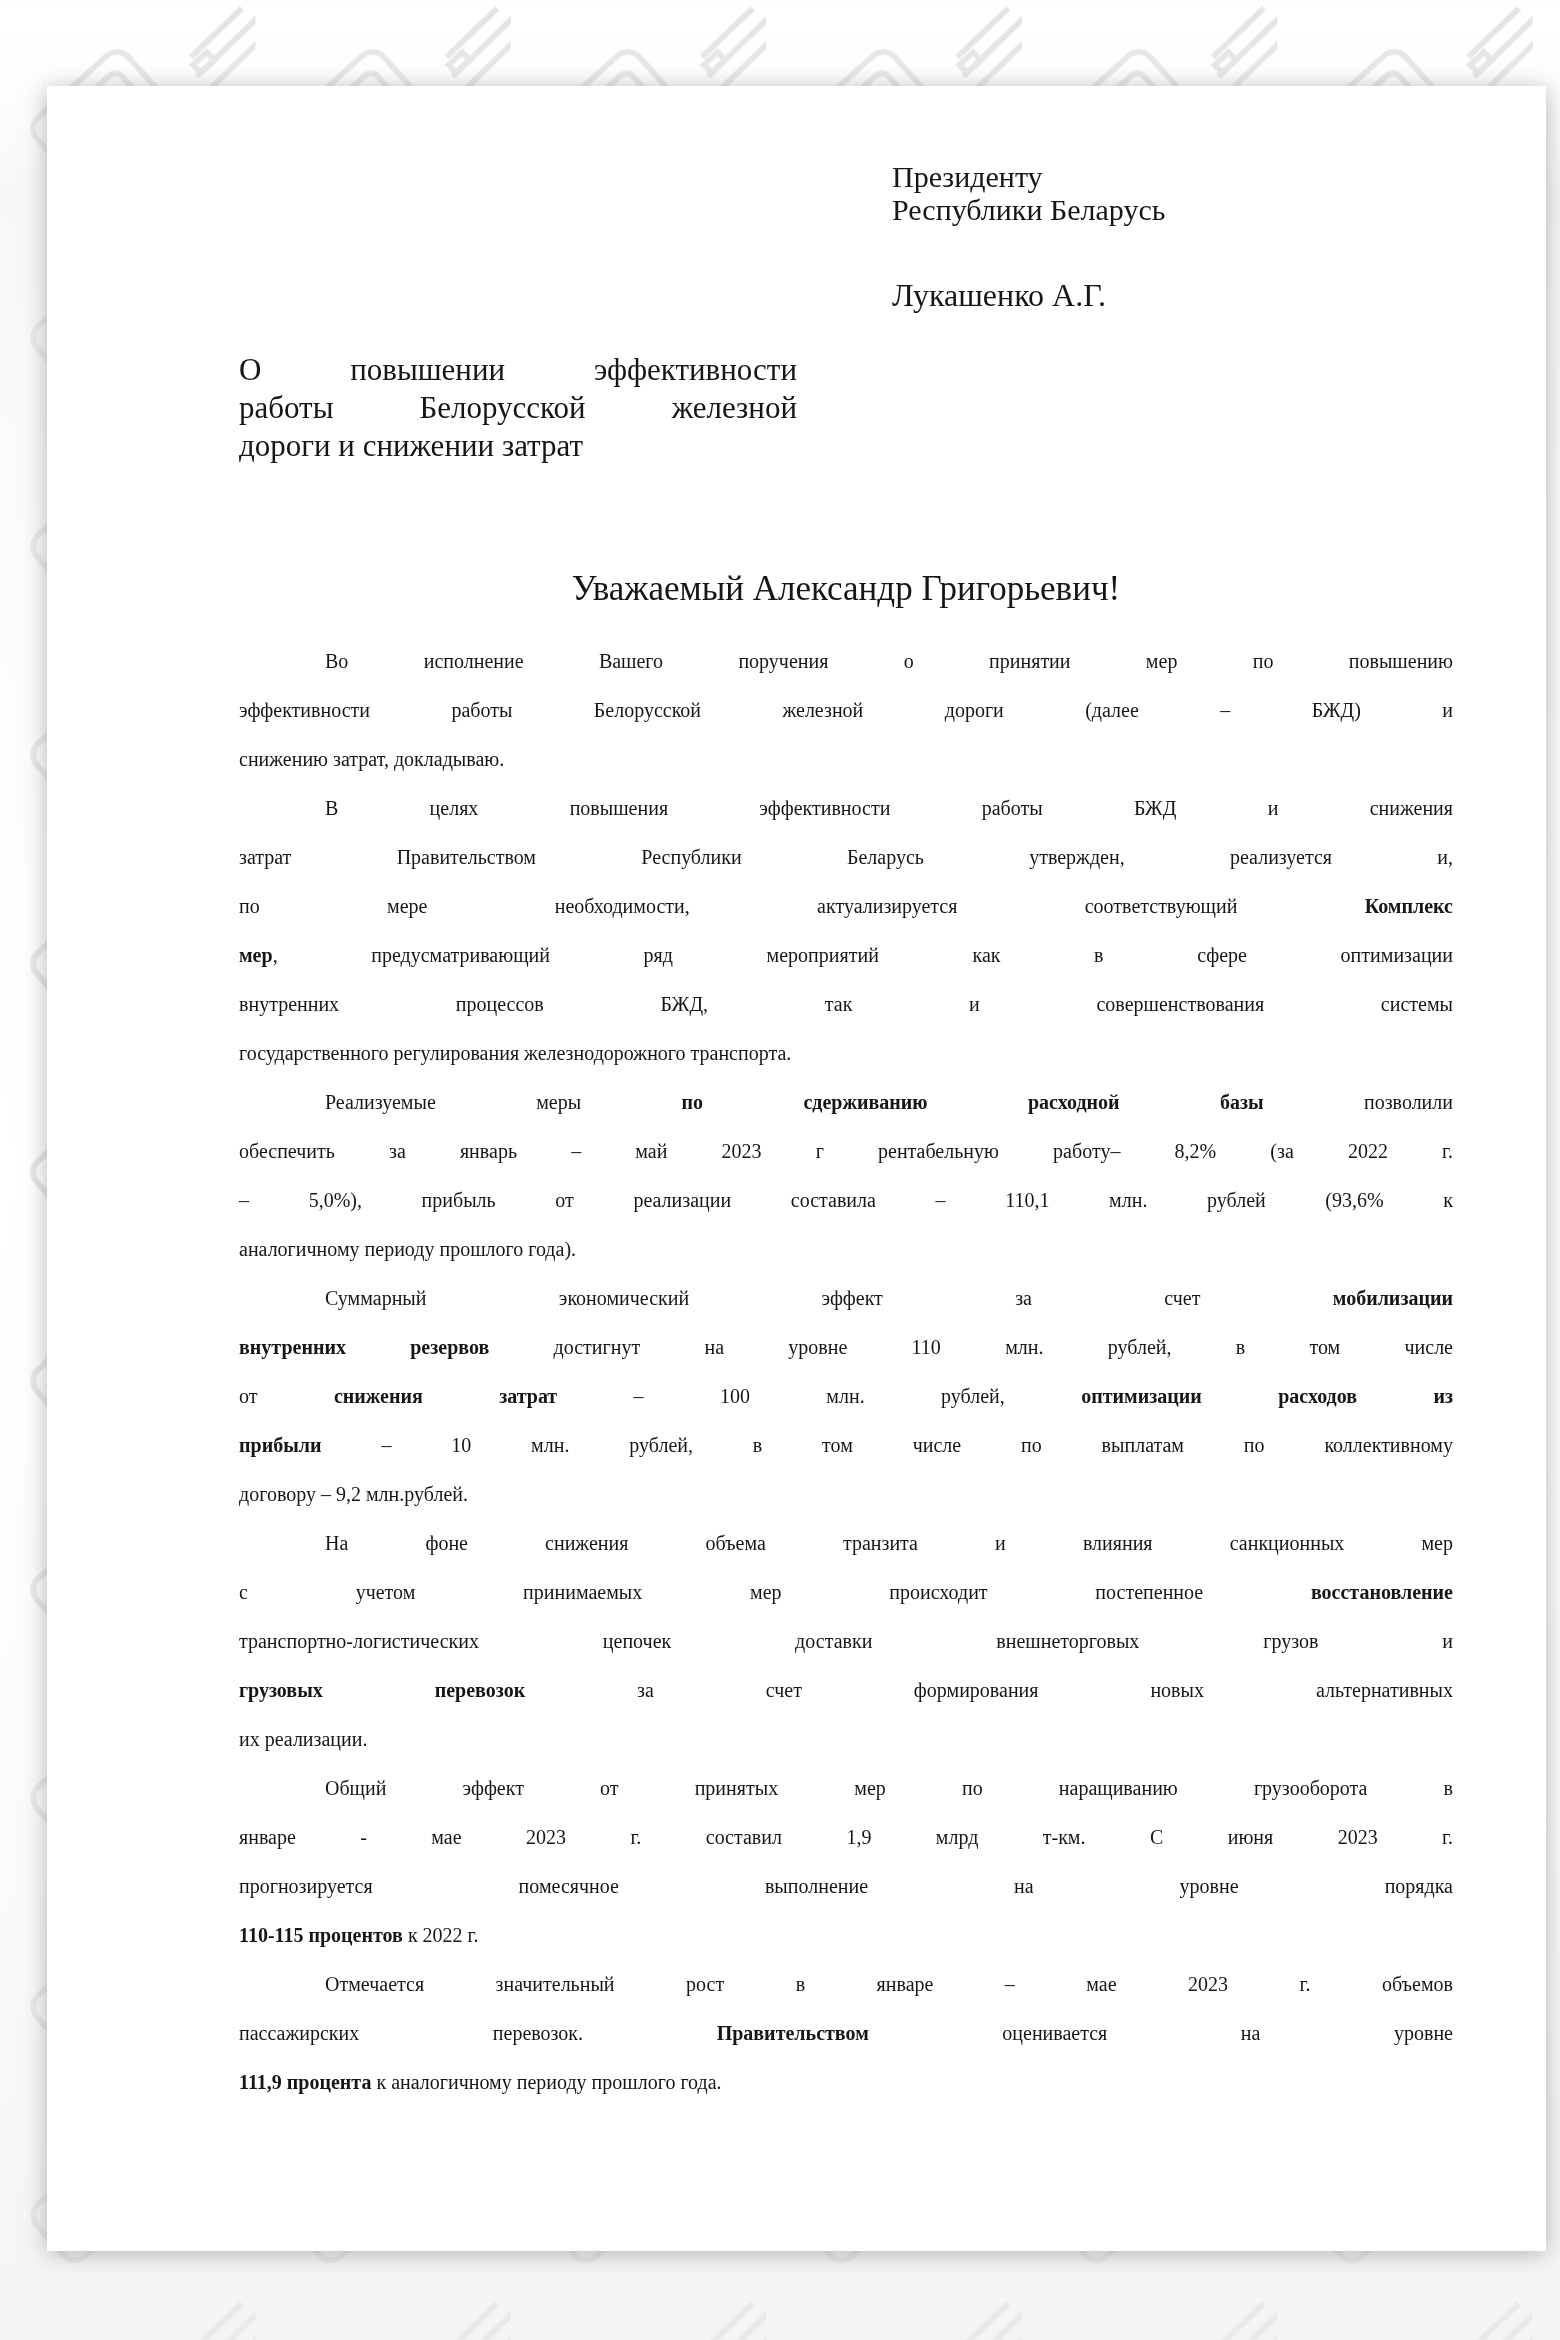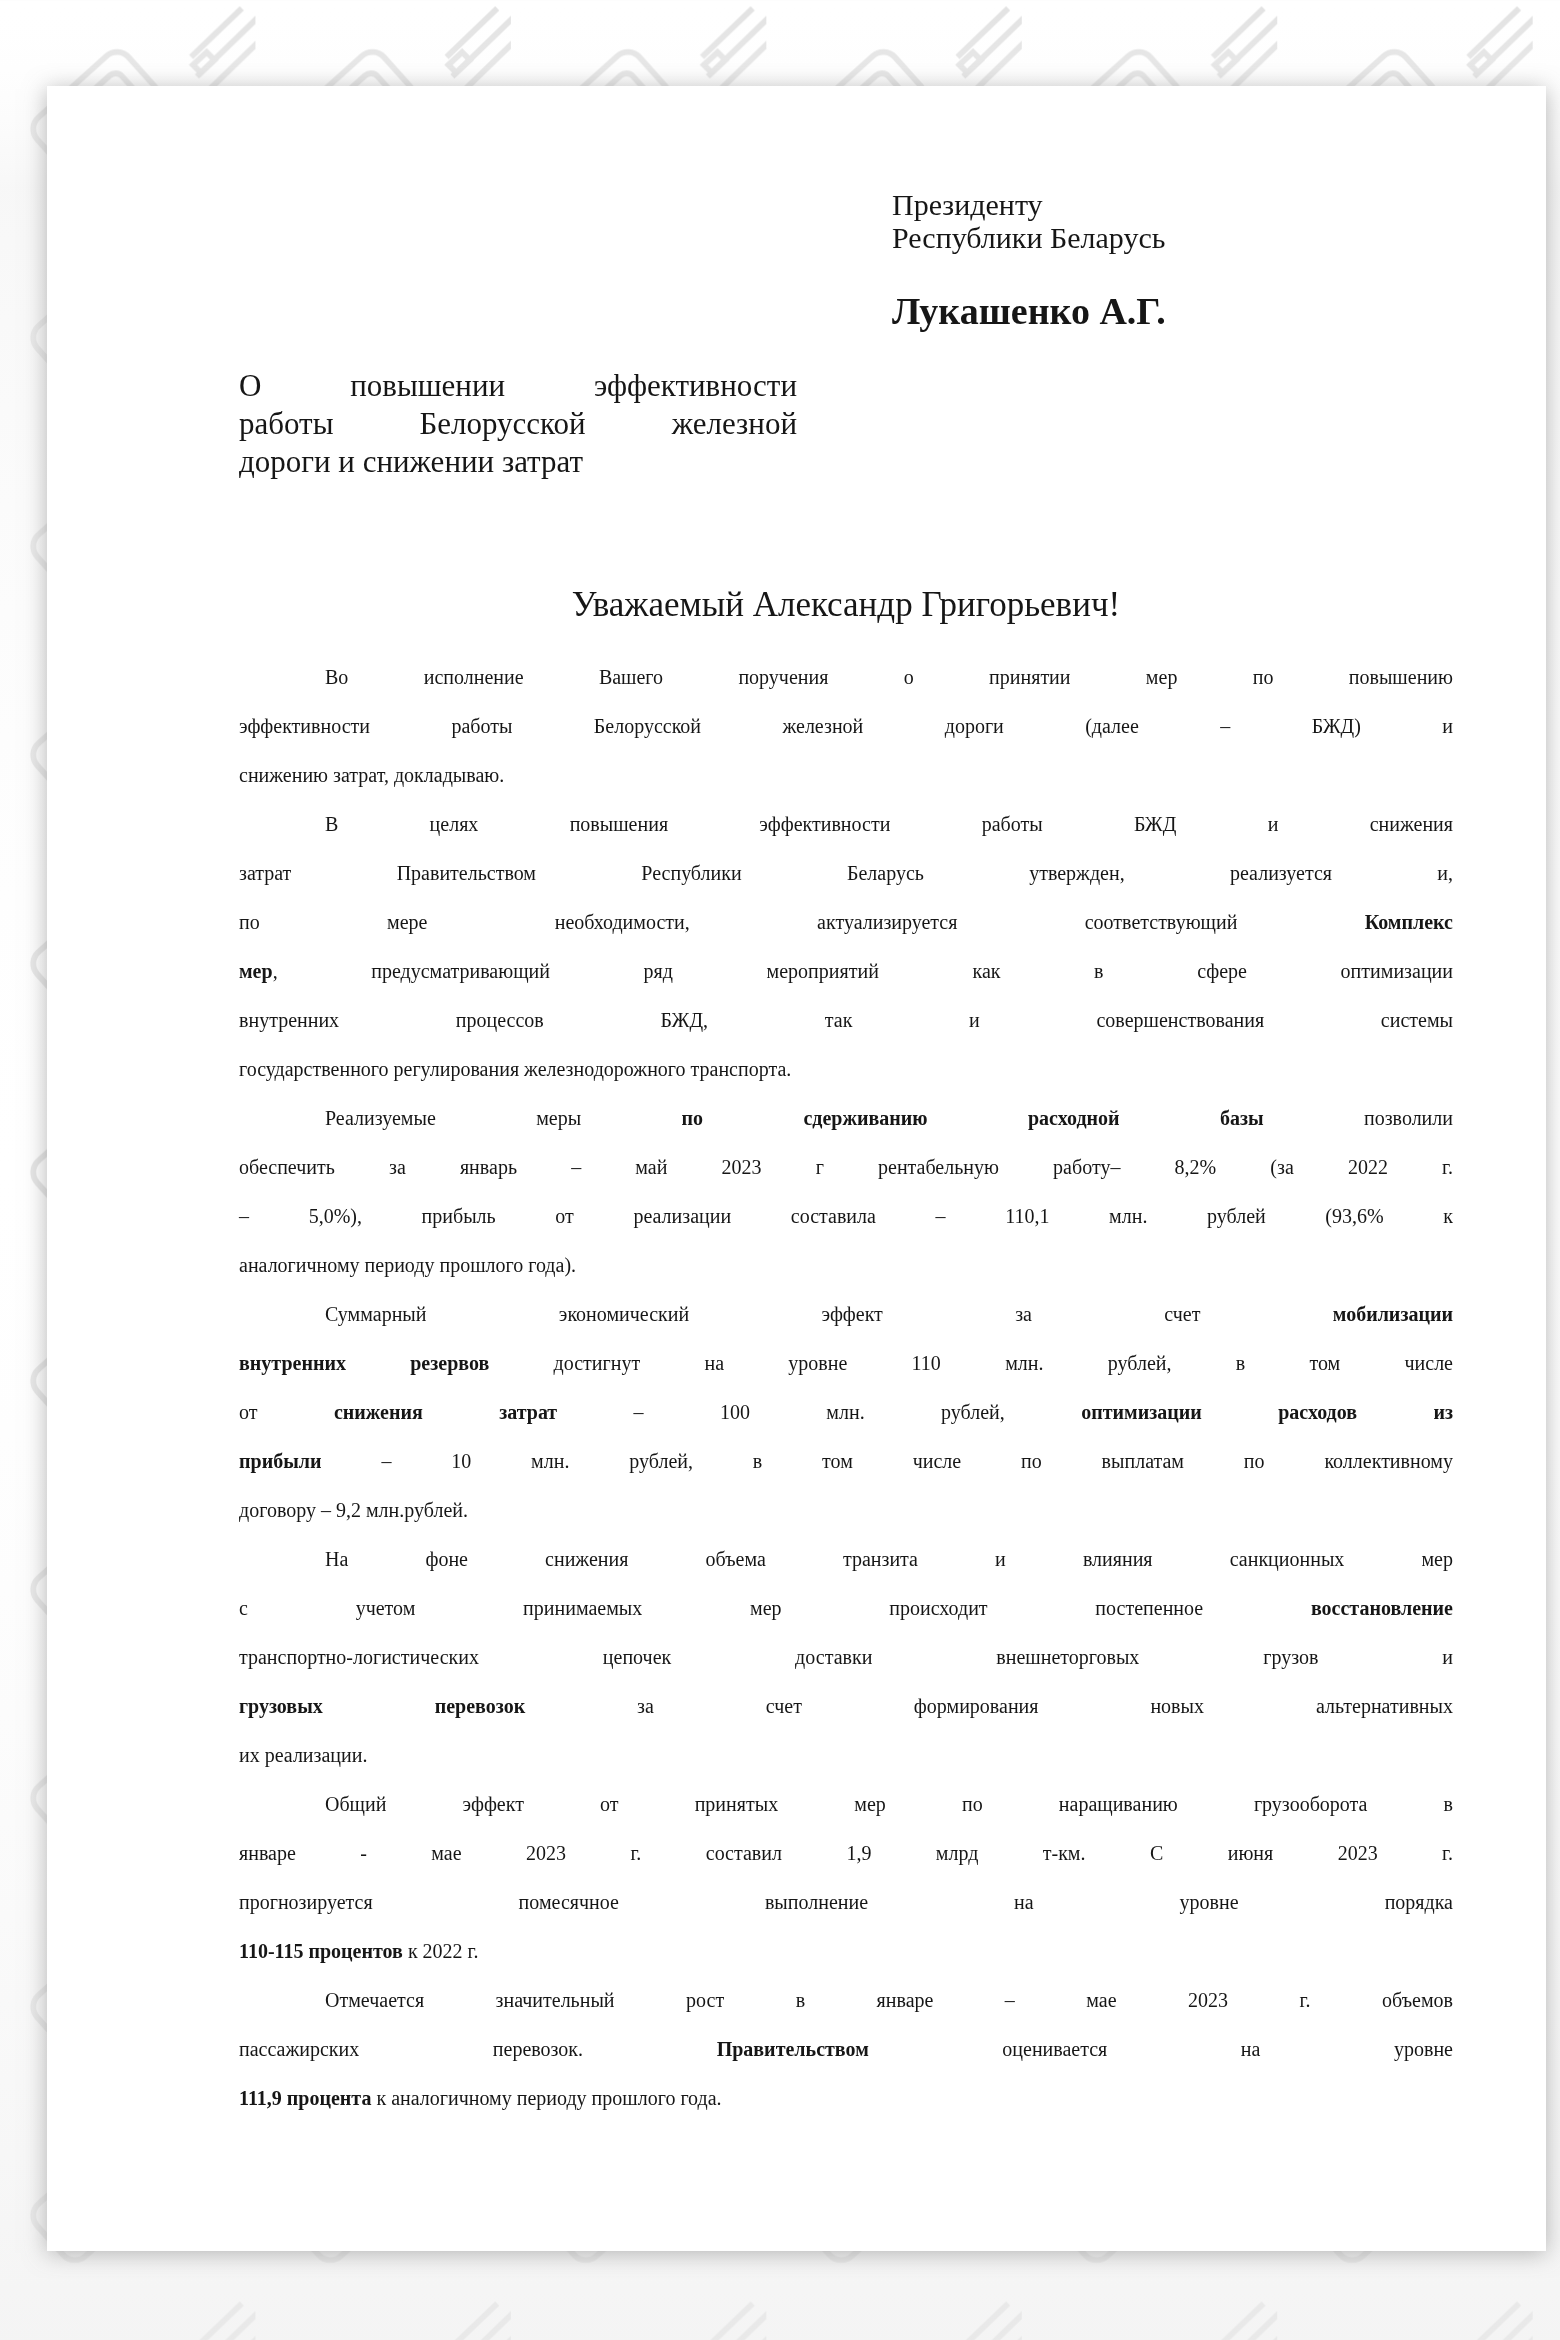--- a/index.html
+++ b/index.html
@@ -20,37 +20,36 @@
   }
   .page {
     position: absolute;
     left: 47px;
     top: 86px;
     width: 1499px;
     height: 2165px;
     background: #ffffff;
     box-shadow: 0 2.9px 21.5px rgba(110,110,110,0.5);
     box-sizing: border-box;
-    padding: 102px 93px 0 192px;
+    padding: 74px 93px 0 192px;
     z-index: 1;
     color: #161616;
   }
   .recipient-block {
     margin-left: 653px;
     font-size: 30px;
     line-height: 33px;
     white-space: nowrap;
   }
   .addressee {
     margin-left: 653px;
-    margin-top: 41px;
-    font-size: 38px;
+    margin-top: 53px;
+    font-size: 32px;
     line-height: 33px;
     white-space: nowrap;
-    font-weight: bold;
   }
   .subject-block {
     margin-top: 39px;
     width: 558px;
     font-size: 31px;
     line-height: 38px;
   }
   .subject-line {
     text-align: justify;
     text-align-last: justify;

